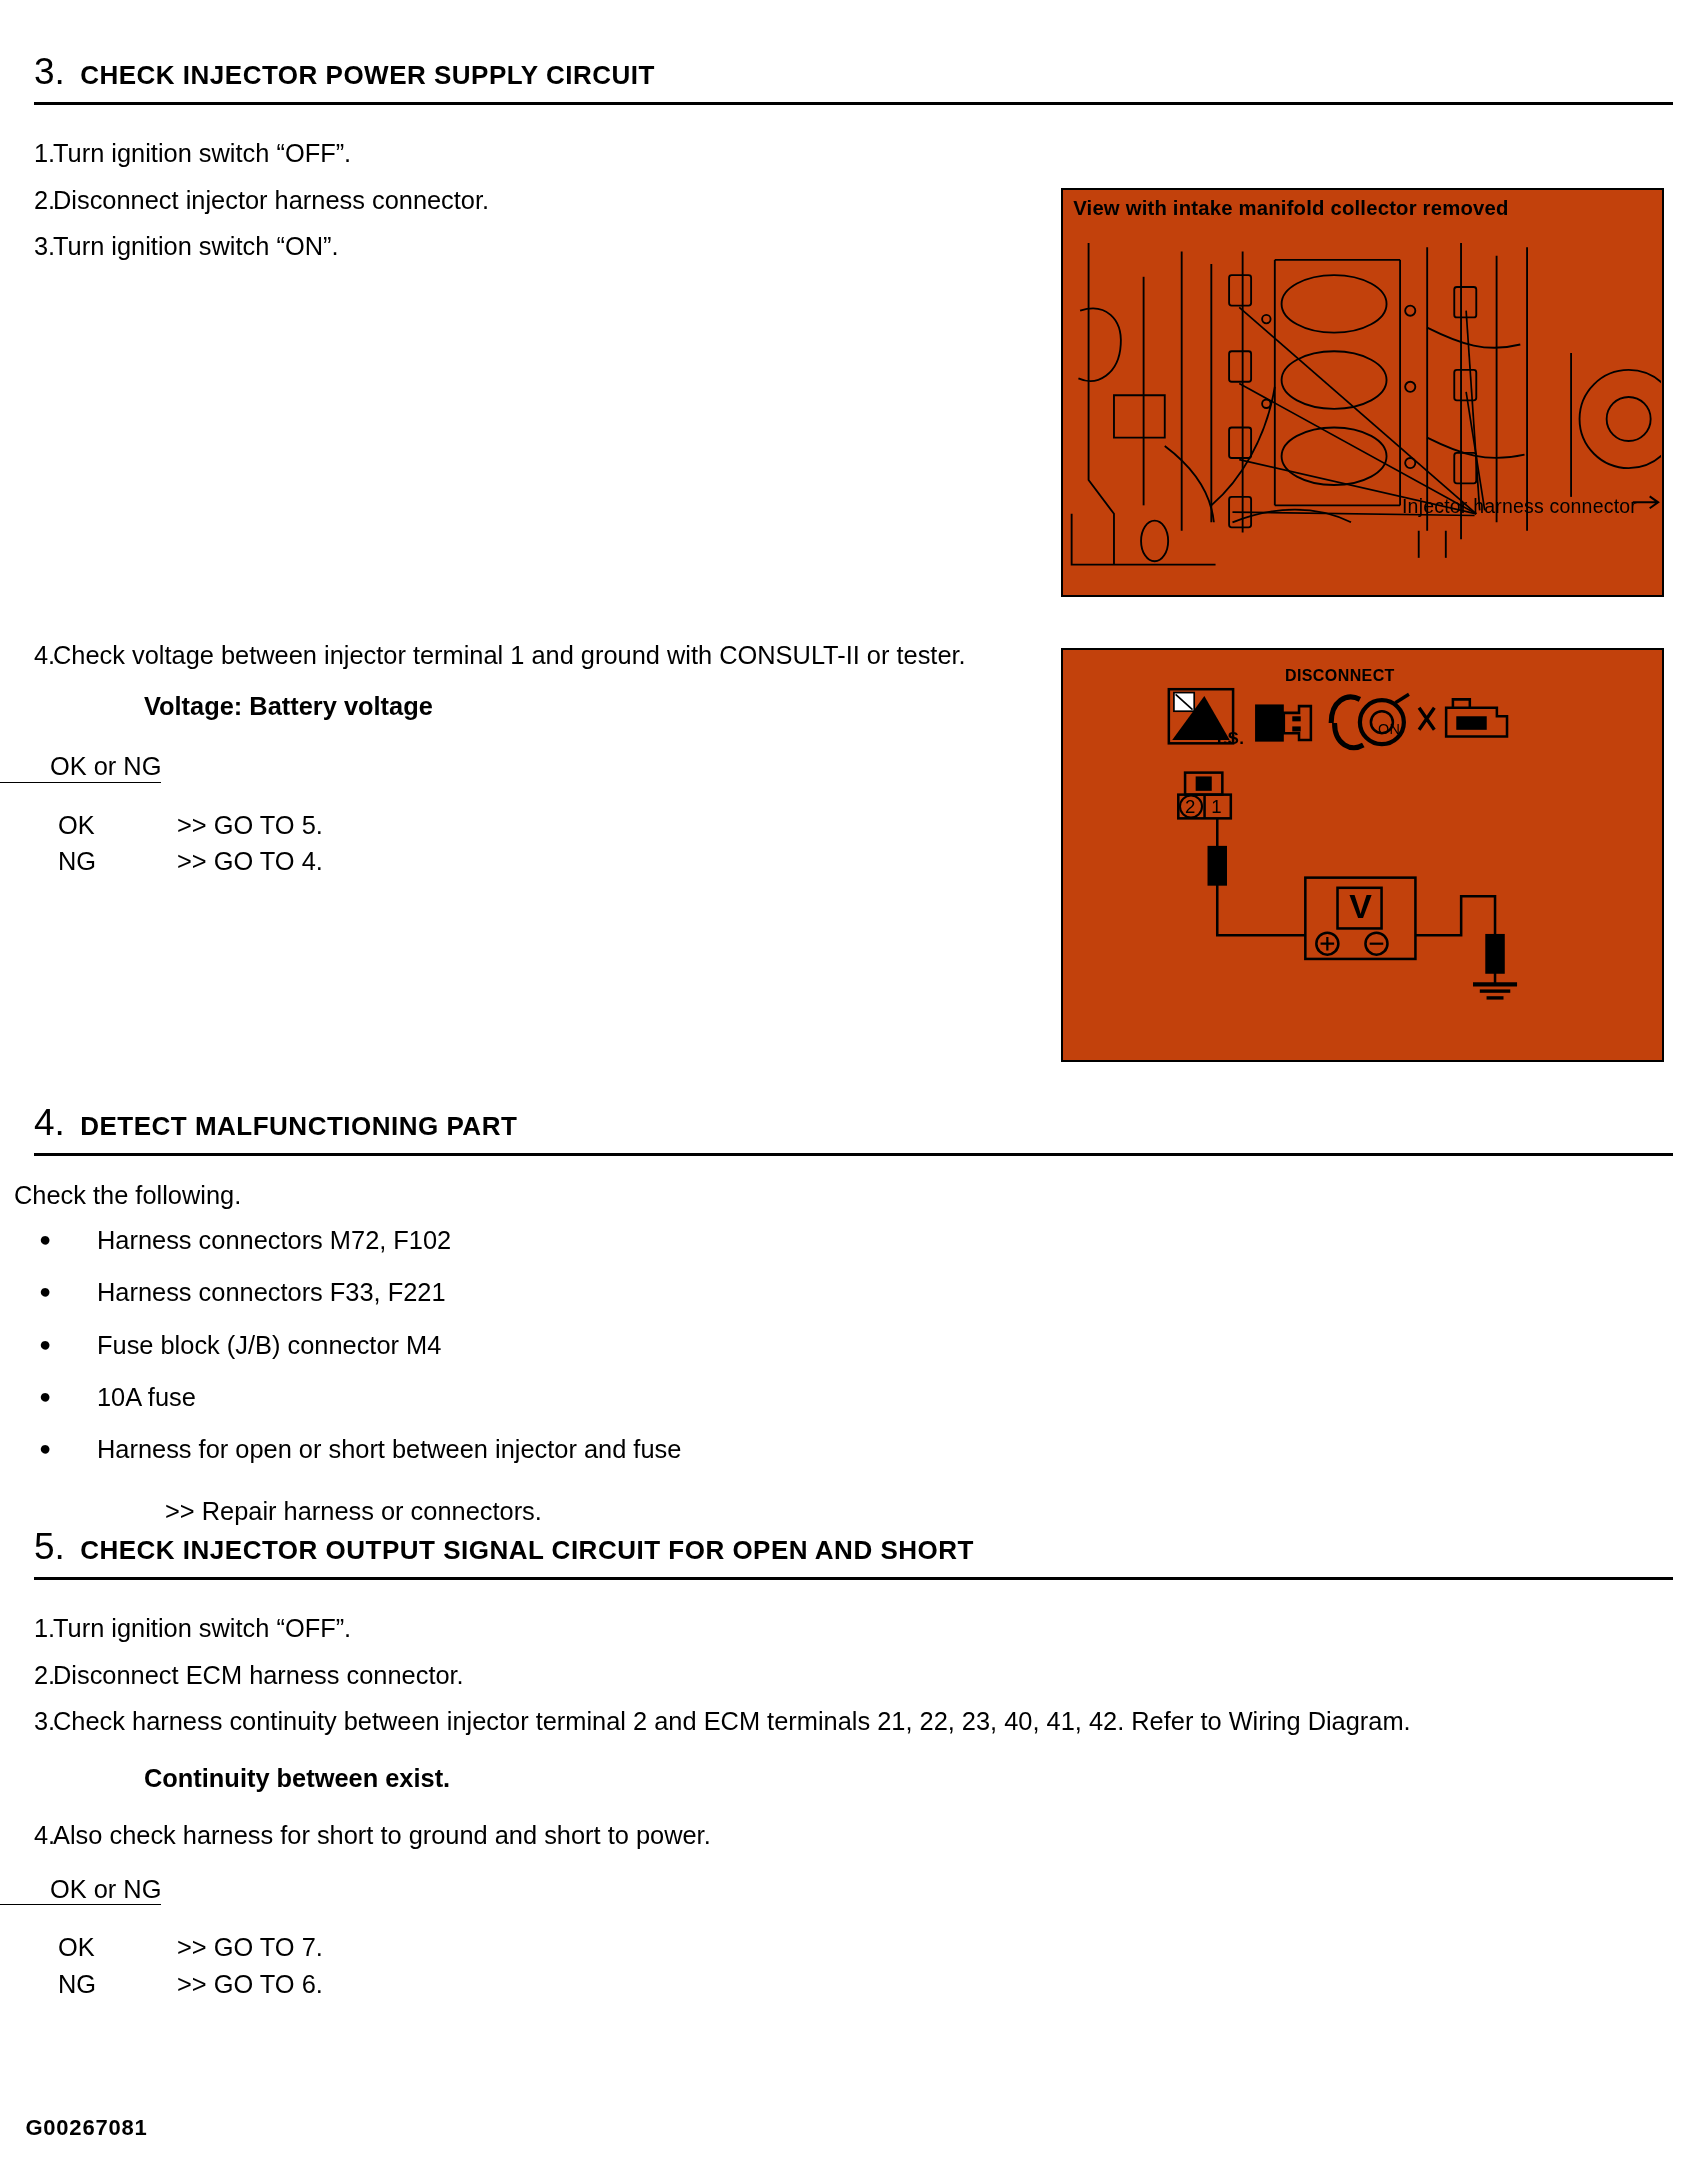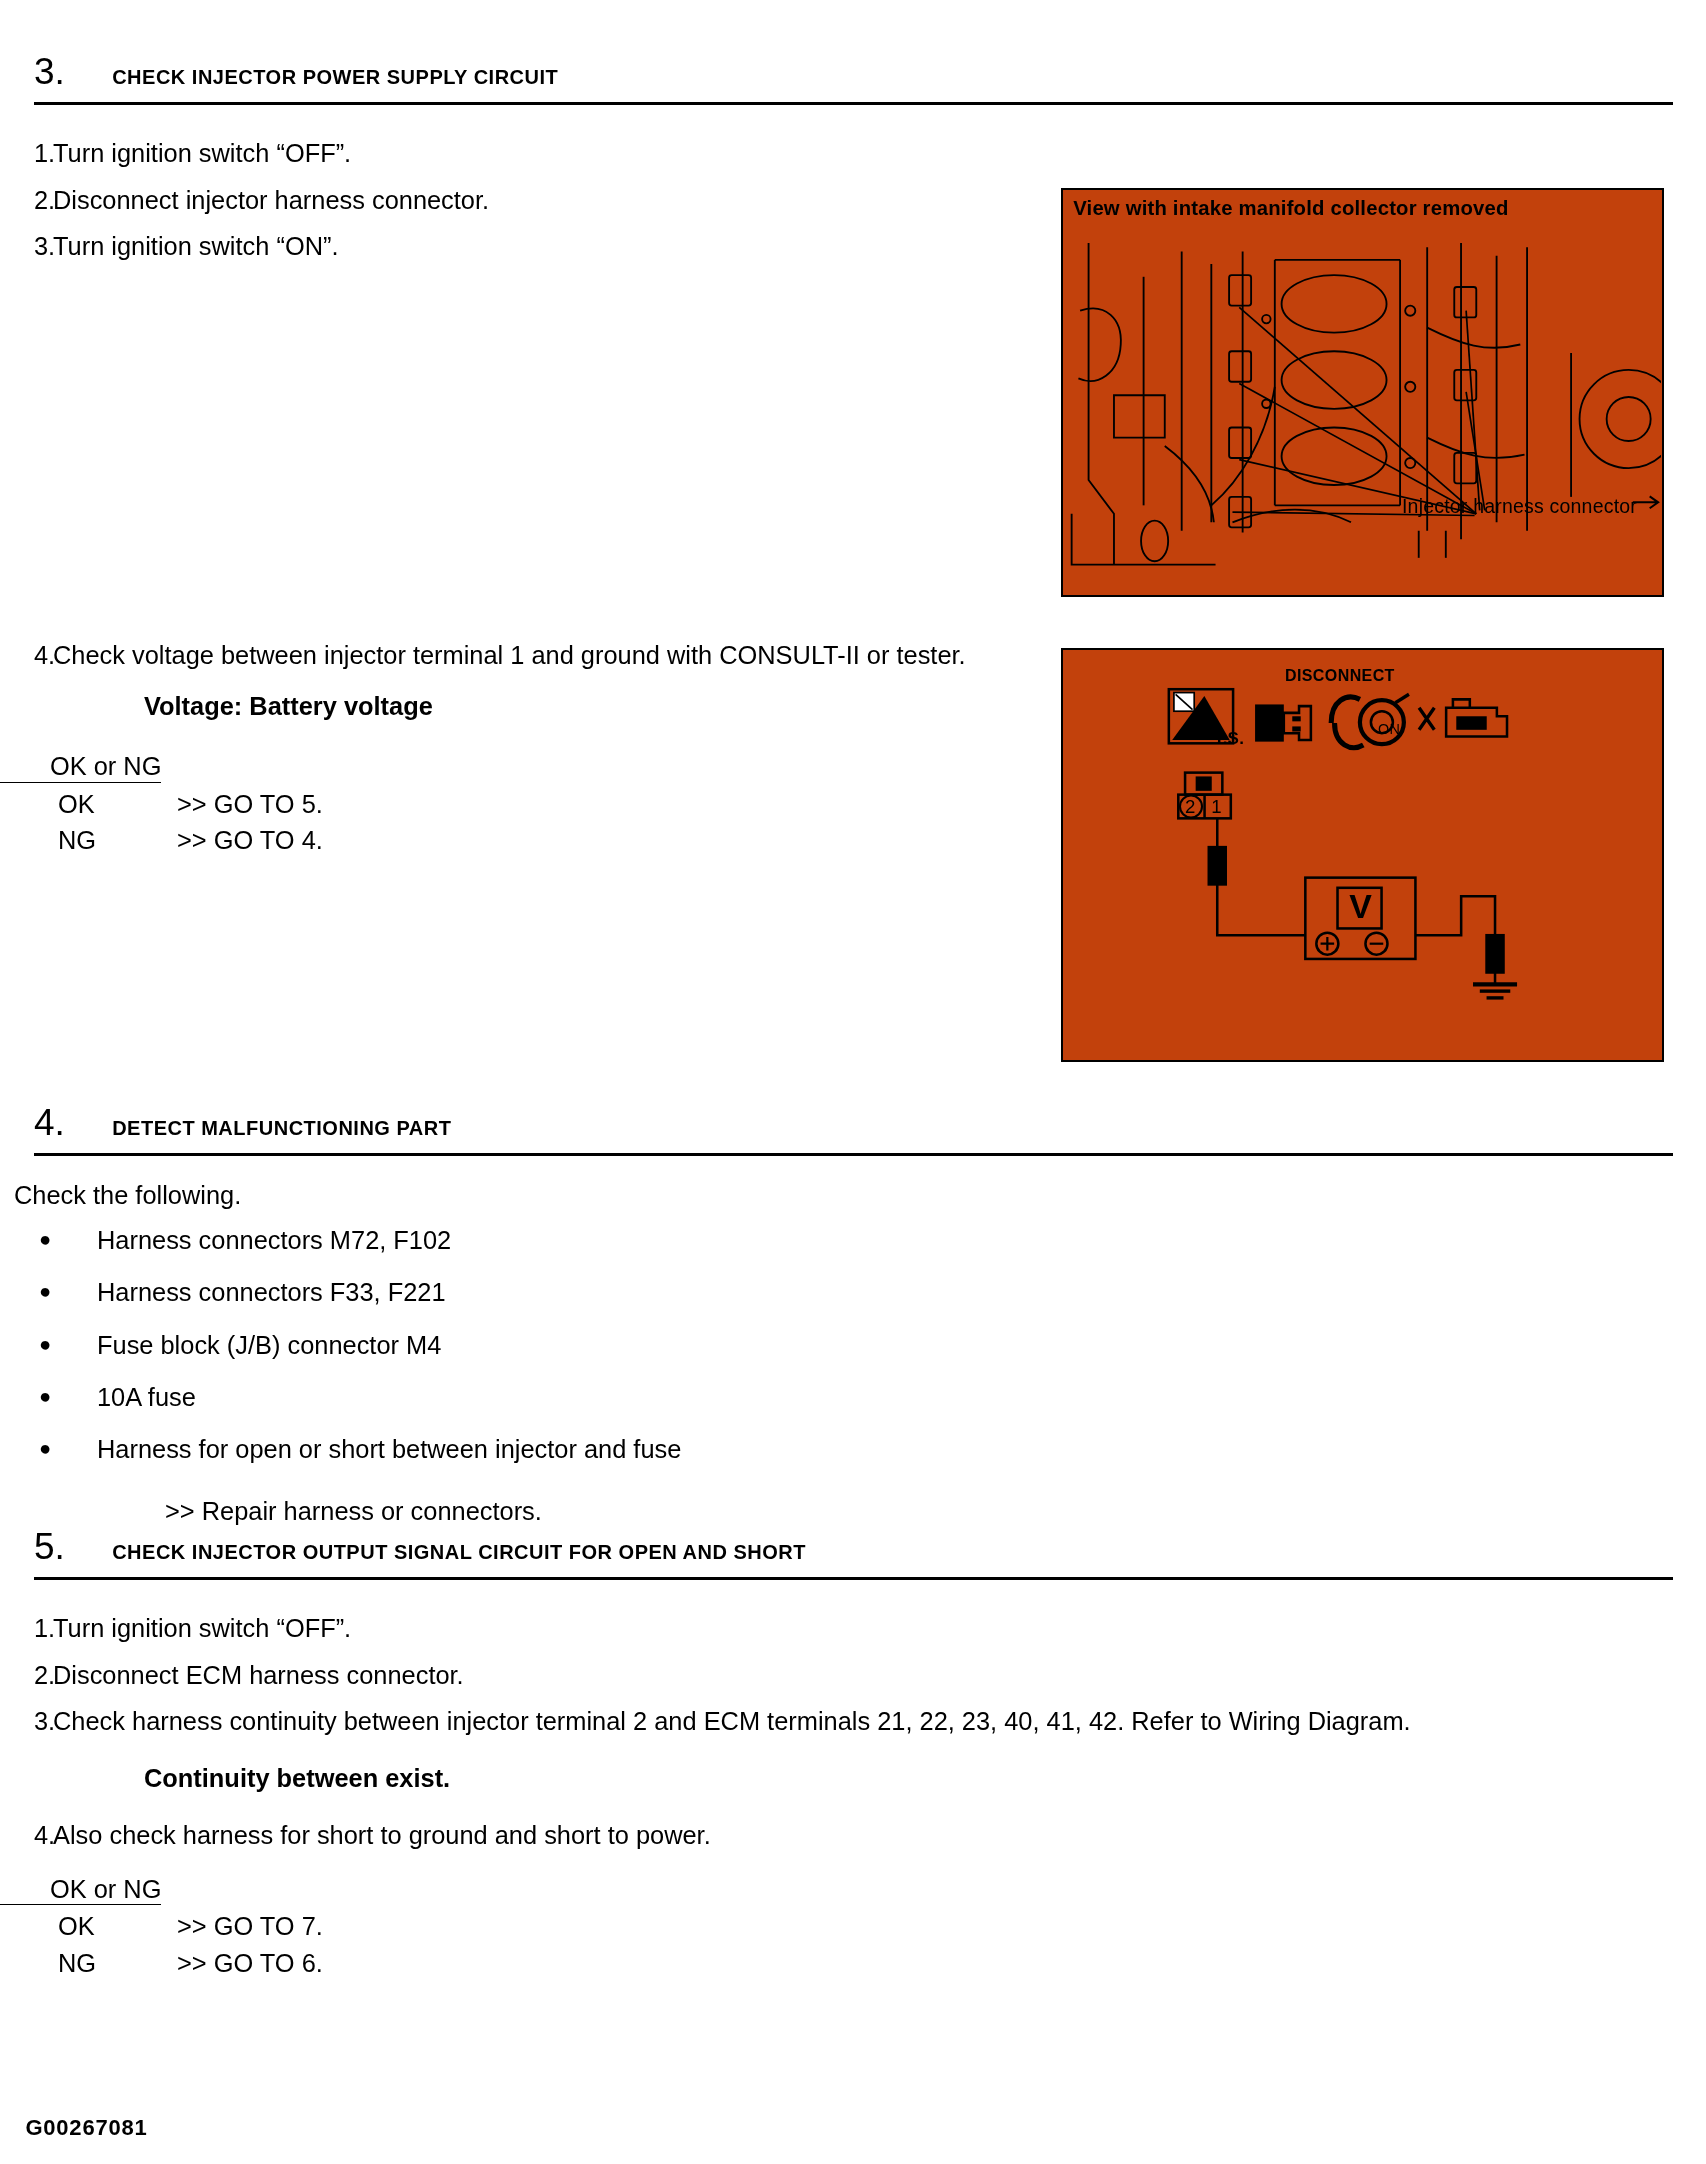--- a/index.html
+++ b/index.html
@@ -29,24 +29,23 @@
     align-items: baseline;
     gap: 15.3px;
     padding-left: 34px;
   }
   .step-num {
     font-size: 37px;
     font-weight: 400;
     letter-spacing: 0px;
   }
   .step-title {
-    font-size: 20px;
+    font-size: 26px;
     font-weight: bold;
     letter-spacing: 0.5px;
-    margin-left: 32px;
   }
   .rule {
     height: 3.4px;
     background: #000;
     margin: 8.5px 34px 0 34px;
   }
 
   
   .num-list {
     margin: 0;
@@ -78,21 +77,21 @@
 
   .okng-label {
     font-size: 25.4px;
     padding-left: 50px;
     margin-top: 22px;
     display: inline-block;
     border-bottom: 1.7px solid #000;
     line-height: 1.2;
   }
   .okng-rows {
-    margin-top: 3px;
+    margin-top: 24px;
   }
   .okng-row {
     display: flex;
     font-size: 25.4px;
     line-height: 1.45;
     padding-left: 58px;
   }
   .okng-row .k {
     width: 119px;
     flex: 0 0 119px;

